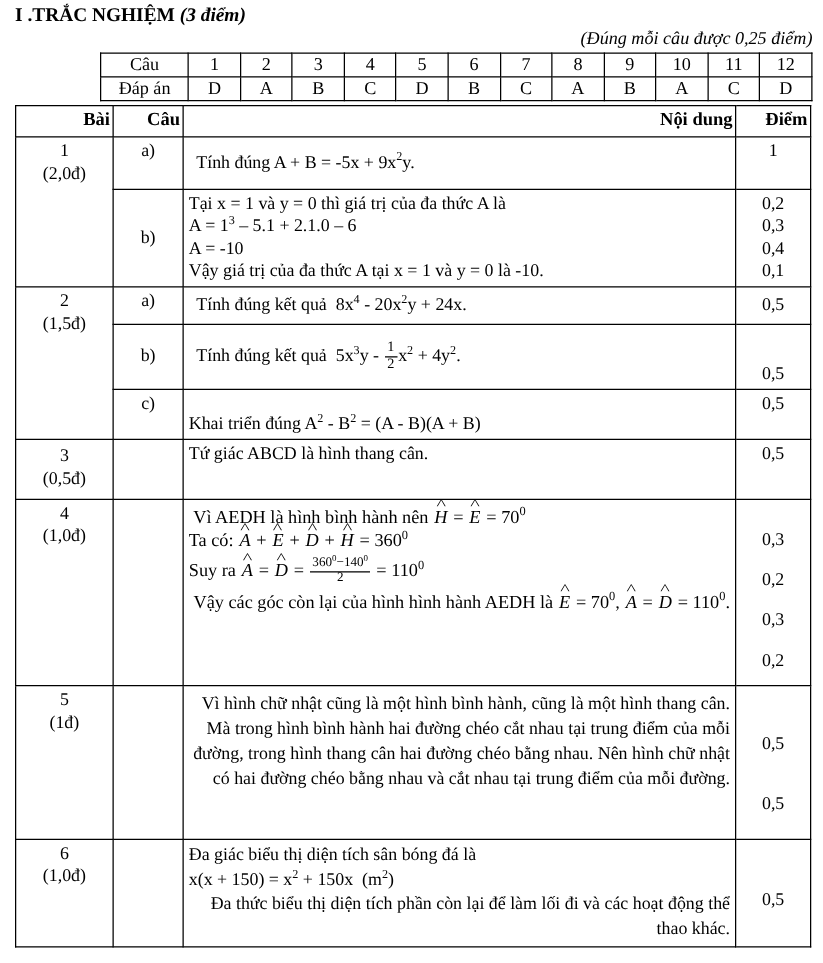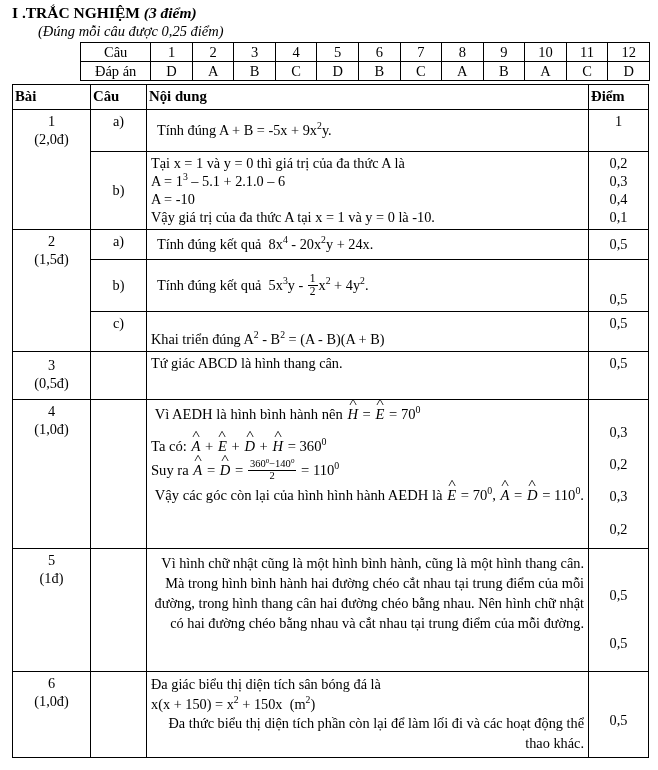--- a/index.html
+++ b/index.html
@@ -8,21 +8,21 @@
     background:#ffffff;
     font-family:"Liberation Serif","DejaVu Serif",serif;
     color:#000;
     -webkit-font-smoothing:antialiased;
   }
   .page{position:relative;width:658px;height:600px;box-sizing:border-box;padding:4px 8px 0 12px;}
 
   
   .sec-title{font-size:15.5px;font-weight:bold;letter-spacing:0px;line-height:1.15;}
   .sec-title .pts{font-weight:bold;font-style:italic;}
-  .sub-note{font-style:italic;font-size:14.5px;margin:1px 0 3px 26px;line-height:1.15;}
+  .sub-note{font-style:italic;font-size:14.5px;margin:1px 0 3px 26px;line-height:1.15;text-align:right;}
 
   
   .mc-wrap{margin:0 0 0 68px;}
   table.mc{border-collapse:collapse;table-layout:fixed;}
   table.mc td{
     border:1px solid #000;
     text-align:center;
     font-size:14.5px;
     height:18px;
     line-height:17px;
@@ -43,21 +43,21 @@
   }
   table.main td,table.main th{
     border:1px solid #000;
     vertical-align:top;
     font-size:14.3px;
     line-height:1.26;
     padding:2px 4px 3px 4px;
   }
   table.main th{
     font-weight:bold;
-    text-align:left;
+    text-align:right;
     font-size:14.8px;
     padding:2px 2px 3px 2px;
     vertical-align:middle;
   }
   col.c-bai{width:78px;}
   col.c-cau{width:56px;}
   col.c-nd{width:442px;}
   col.c-diem{width:60px;}
 
   .cell-bai{text-align:center;vertical-align:middle;font-size:14.5px;line-height:1.3;}
@@ -248,21 +248,21 @@
       <tr>
         <td class="cell-bai">
           <span>4</span><br>
           <span>(1,0đ)</span>
         </td>
         <td class="cell-cau"></td>
         <td class="cell-nd" style="padding-top:5px">
           <span class="line mathline">&nbsp;Vì AEDH là hình bình hành nên
             <span class="hat">H</span> =
             <span class="hat">E</span> = 70<span class="deg">0</span></span>
-          <span class="line mathline" style="margin-top:13px">Ta có:
+          <span class="line mathline" style="margin-top:0">Ta có:
             <span class="hat">A</span> +
             <span class="hat">E</span> +
             <span class="hat">D</span> +
             <span class="hat">H</span> = 360<span class="deg">0</span></span>
           <span class="line mathline" style="margin-top:4px">Suy ra
             <span class="hat">A</span> =
             <span class="hat">D</span> =
             <span class="frac small"><span class="nu">360<span class="deg">0</span>−140<span class="deg">0</span></span><span class="de">2</span></span>
             = 110<span class="deg">0</span></span>
           <span class="line wrapok mathline" style="margin-top:4px">Vậy các góc còn lại của hình hình hành AEDH là

